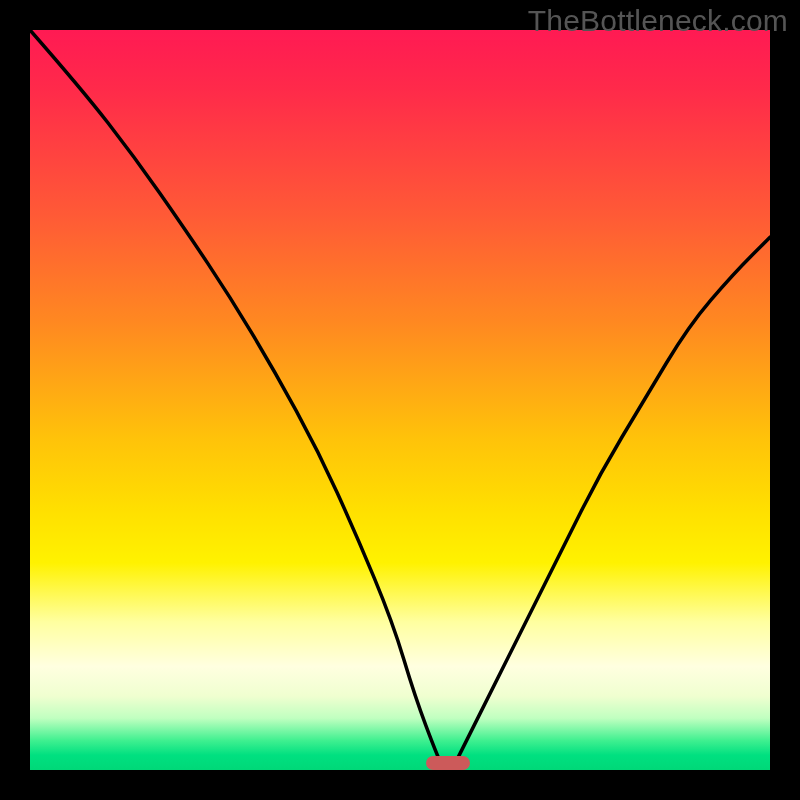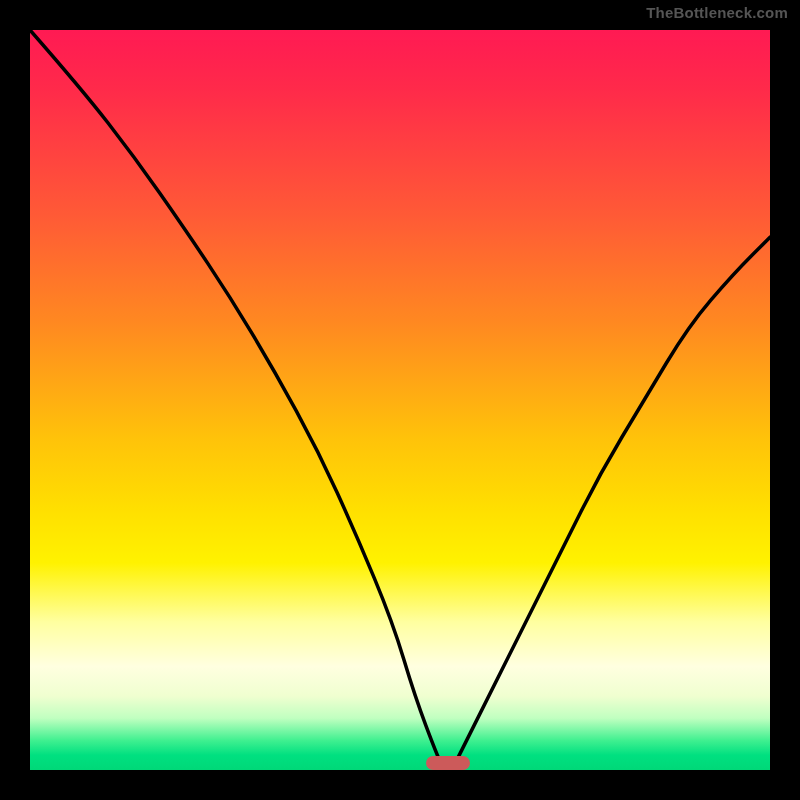--- a/index.html
+++ b/index.html
@@ -9,22 +9,22 @@
     height: 800px;
     background: #000;
     position: relative;
     font-family: Arial, Helvetica, sans-serif;
   }
   .watermark {
     position: absolute;
     top: 4px;
     right: 12px;
     color: #555;
-    font-size: 15px;
-    font-weight: bold;
+    font-size: 30px;
+    font-weight: normal;
     letter-spacing: 0.2px;
     z-index: 10;
   }
   .plot-area {
     position: absolute;
     left: 30px;
     top: 30px;
     width: 740px;
     height: 740px;
     overflow: hidden;

